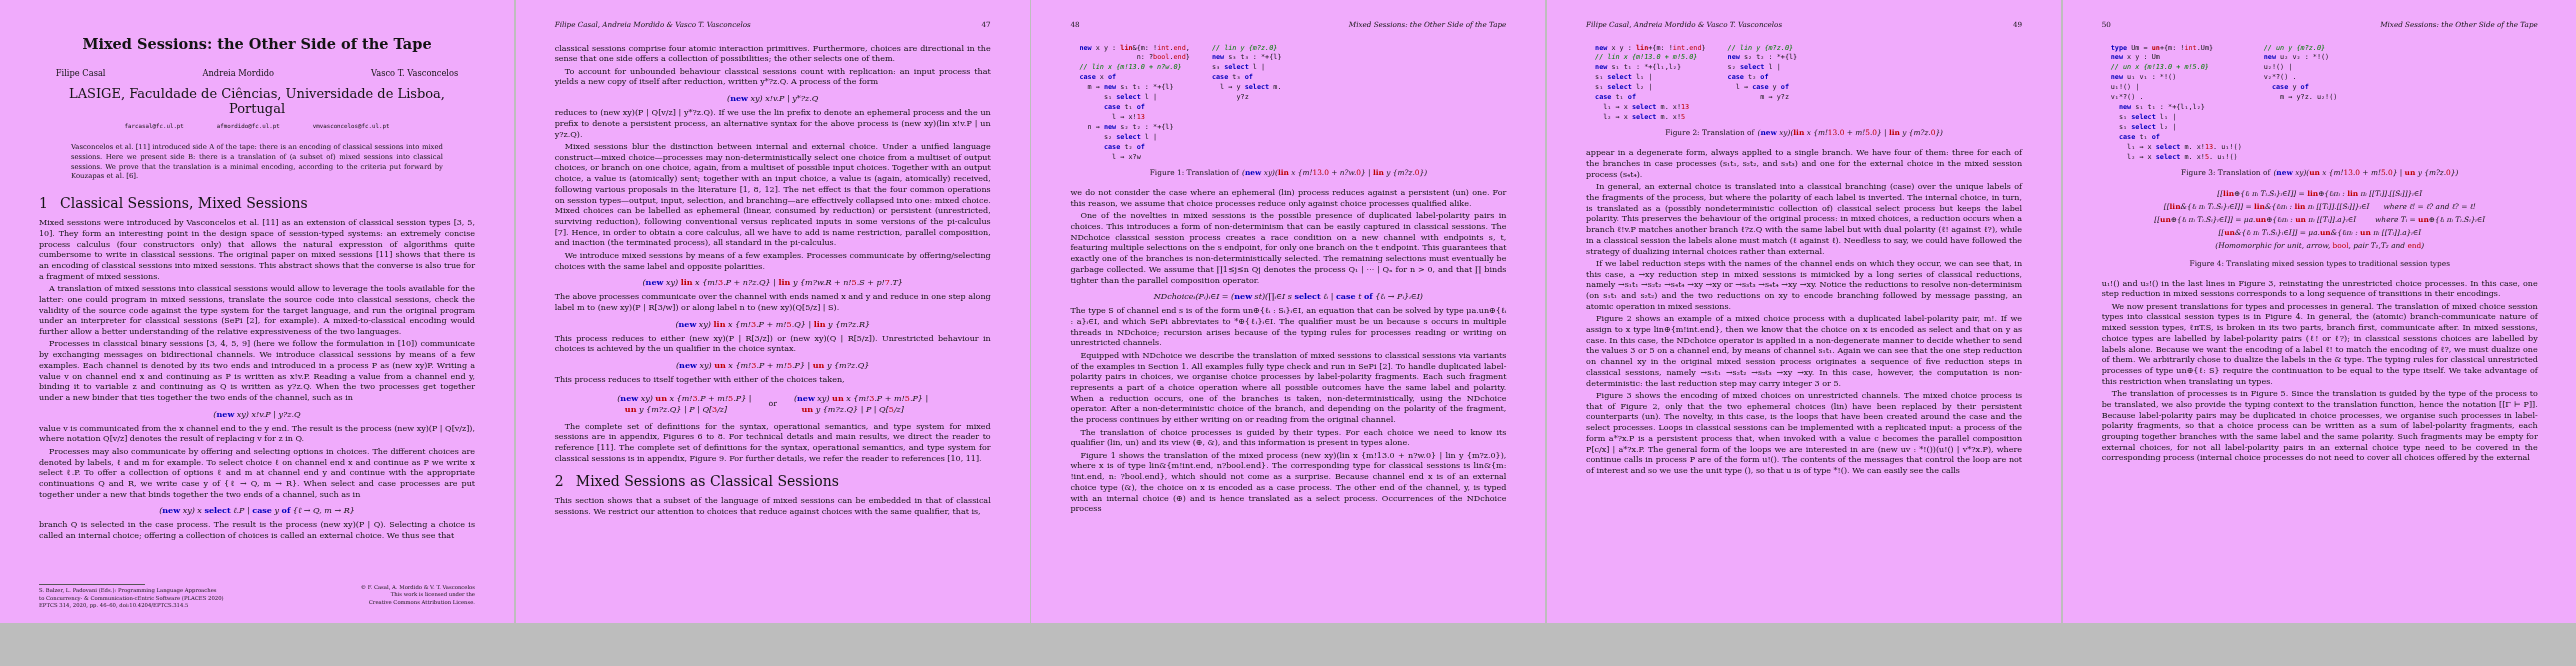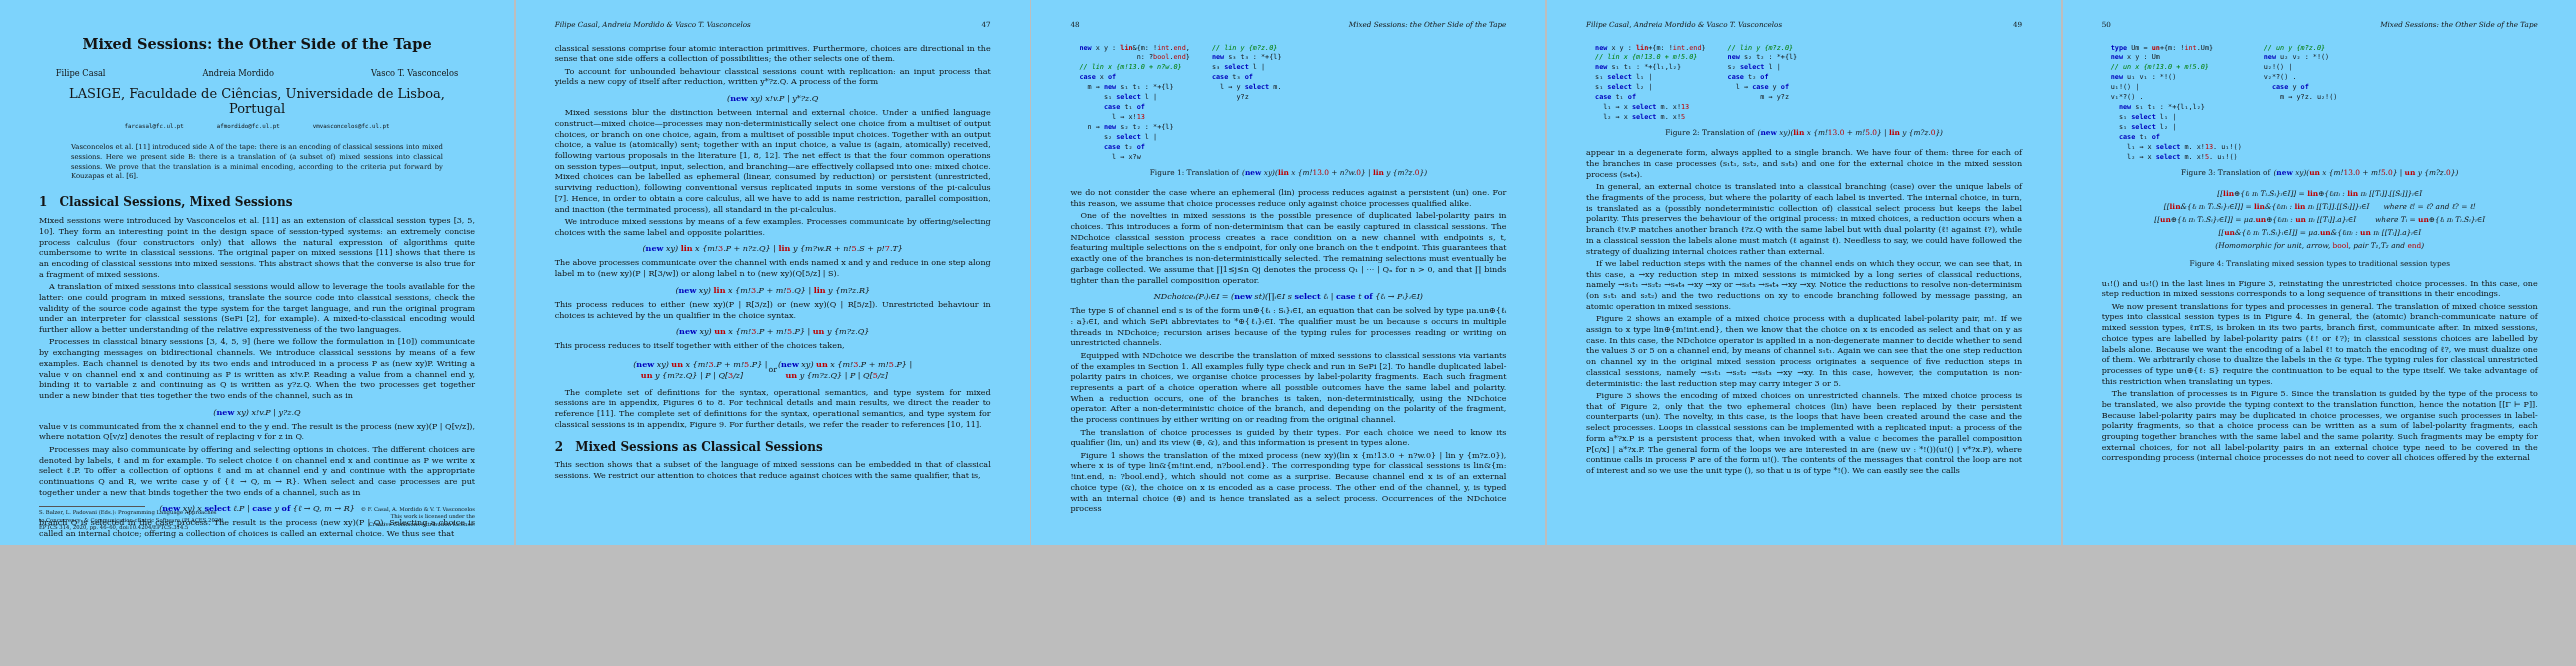--- a/index.html
+++ b/index.html
@@ -1,32 +1,32 @@
 <!DOCTYPE html>
 <html style="--canvas-background: #bdbdbd; --page-background: #ffffff; --keyword-blue: #0000bb; --qualifier-red: #bb0000; --literal-red: #bb0000; --comment-green: #007a00;font-size:9px"><head>
 <meta charset="utf-8">
 <style>
   *{margin:0;padding:0;box-sizing:border-box}
   html,body{width:2576px;height:667px}
   body{background:#bdbdbd;font-family:"DejaVu Serif","Liberation Serif",serif;color:#141414;overflow:hidden}
   .pages{display:flex;gap:1.7px;width:2576px;height:667px}
-  .page{flex:0 0 514px;height:545px;background:#7dd3fc;padding:20px 39px 15.6px;position:relative;overflow:hidden}
+  .page{flex:0 0 514px;height:623px;background:#f0abfc;padding:20px 39px 15.6px;position:relative;overflow:hidden}
   .pagehead{display:flex;justify-content:space-between;align-items:baseline;font-size:7.2px;margin-bottom:14.5px}
   .ph-it{font-style:italic}
   .title{text-align:center;font-size:14.5px;font-weight:bold;margin:14.5px 0 16.7px}
   .authors{display:flex;justify-content:center;gap:97px;font-size:8.3px;margin-bottom:7.8px}
   .affil{text-align:center;font-size:13px;margin-bottom:7px}
   .emails{display:flex;justify-content:center;gap:33px;font-family:"DejaVu Sans Mono","Liberation Mono",monospace;font-size:5.8px;margin-bottom:14.5px}
   .abstract{margin:0 32px 13.3px;font-size:6.9px;line-height:1.4;text-align:justify}
-  .sect{font-size:12px;font-weight:bold;margin:9px 0 6.7px}
+  .sect{font-size:14px;font-weight:normal;margin:9px 0 6.7px}
   .sect-num{margin-right:12.2px}
   .bp{font-size:8px;line-height:1.34;text-align:justify;text-indent:10px;margin-bottom:1.7px}
   .bp.noind{text-indent:0}
   .eq{text-align:center;font-style:italic;font-size:8px;margin:5px 0}
-  .eqrow{display:flex;justify-content:center;align-items:center;gap:1px;margin:6.7px 0}
+  .eqrow{display:flex;justify-content:center;align-items:center;gap:17px;margin:6.7px 0}
   .eqrow pre{font-family:inherit;font-style:italic;font-size:8px;line-height:1.4;white-space:pre}
   .orword{font-style:normal;font-size:7.8px}
   .kw{color:var(--keyword-blue,#0000bb);font-weight:bold;font-style:normal}
   .ql{color:var(--qualifier-red,#bb0000);font-weight:bold;font-style:normal}
   .lt{color:var(--literal-red,#bb0000);font-style:normal}
   .cm{color:var(--comment-green,#007a00);font-style:italic}
   .codewrap{display:flex;gap:22px;padding-left:9px;margin:1.1px 0 4.4px}
   .codewrap pre{font-family:"DejaVu Sans Mono","Liberation Mono",monospace;font-size:6.8px;line-height:1.46;white-space:pre}
   .figcap{text-align:center;font-size:7.4px;margin:5.6px 0 11px}
   .figcap .capf{font-style:italic;margin-left:3.3px}
@@ -82,20 +82,21 @@
   </section>
 
   <section class="page">
     <div class="pagehead">
       <span class="ph-it">Filipe Casal, Andreia Mordido &amp; Vasco T. Vasconcelos</span>
       <span>47</span>
     </div>
     <p class="bp noind">classical sessions comprise four atomic interaction primitives. Furthermore, choices are directional in the sense that one side offers a collection of possibilities; the other selects one of them.</p>
     <p class="bp">To account for unbounded behaviour classical sessions count with replication: an input process that yields a new copy of itself after reduction, written y*?z.Q. A process of the form</p>
     <div class="eq">(<span class="kw">new</span> xy) x!v.P | y*?z.Q</div>
+    <p class="bp noind">reduces to (new xy)(P | Q[v/z] | y*?z.Q). If we use the lin prefix to denote an ephemeral process and the un prefix to denote a persistent process, an alternative syntax for the above process is (new xy)(lin x!v.P | un y?z.Q).</p>
     <p class="bp">Mixed sessions blur the distinction between internal and external choice. Under a unified language construct—mixed choice—processes may non-deterministically select one choice from a multiset of output choices, or branch on one choice, again, from a multiset of possible input choices. Together with an output choice, a value is (atomically) sent; together with an input choice, a value is (again, atomically) received, following various proposals in the literature [1, 8, 12]. The net effect is that the four common operations on session types—output, input, selection, and branching—are effectively collapsed into one: mixed choice. Mixed choices can be labelled as ephemeral (linear, consumed by reduction) or persistent (unrestricted, surviving reduction), following conventional versus replicated inputs in some versions of the pi-calculus [7]. Hence, in order to obtain a core calculus, all we have to add is name restriction, parallel composition, and inaction (the terminated process), all standard in the pi-calculus.</p>
     <p class="bp">We introduce mixed sessions by means of a few examples. Processes communicate by offering/selecting choices with the same label and opposite polarities.</p>
     <div class="eq">(<span class="kw">new</span> xy) <span class="ql">lin</span> x {m!<span class="lt">3</span>.P + n?z.Q} | <span class="ql">lin</span> y {m?w.R + n!<span class="lt">5</span>.S + p!<span class="lt">7</span>.T}</div>
     <p class="bp noind">The above processes communicate over the channel with ends named x and y and reduce in one step along label m to (new xy)(P | R[3/w]) or along label n to (new xy)(Q[5/z] | S).</p>
     <div class="eq">(<span class="kw">new</span> xy) <span class="ql">lin</span> x {m!<span class="lt">3</span>.P + m!<span class="lt">5</span>.Q} | <span class="ql">lin</span> y {m?z.R}</div>
     <p class="bp noind">This process reduces to either (new xy)(P | R[3/z]) or (new xy)(Q | R[5/z]). Unrestricted behaviour in choices is achieved by the un qualifier in the choice syntax.</p>
     <div class="eq">(<span class="kw">new</span> xy) <span class="ql">un</span> x {m!<span class="lt">3</span>.P + m!<span class="lt">5</span>.P} | <span class="ql">un</span> y {m?z.Q}</div>
     <p class="bp noind">This process reduces to itself together with either of the choices taken,</p>
     <div class="eqrow">
       <pre>(<span class="kw">new</span> xy) <span class="ql">un</span> x {m!<span class="lt">3</span>.P + m!<span class="lt">5</span>.P} |

